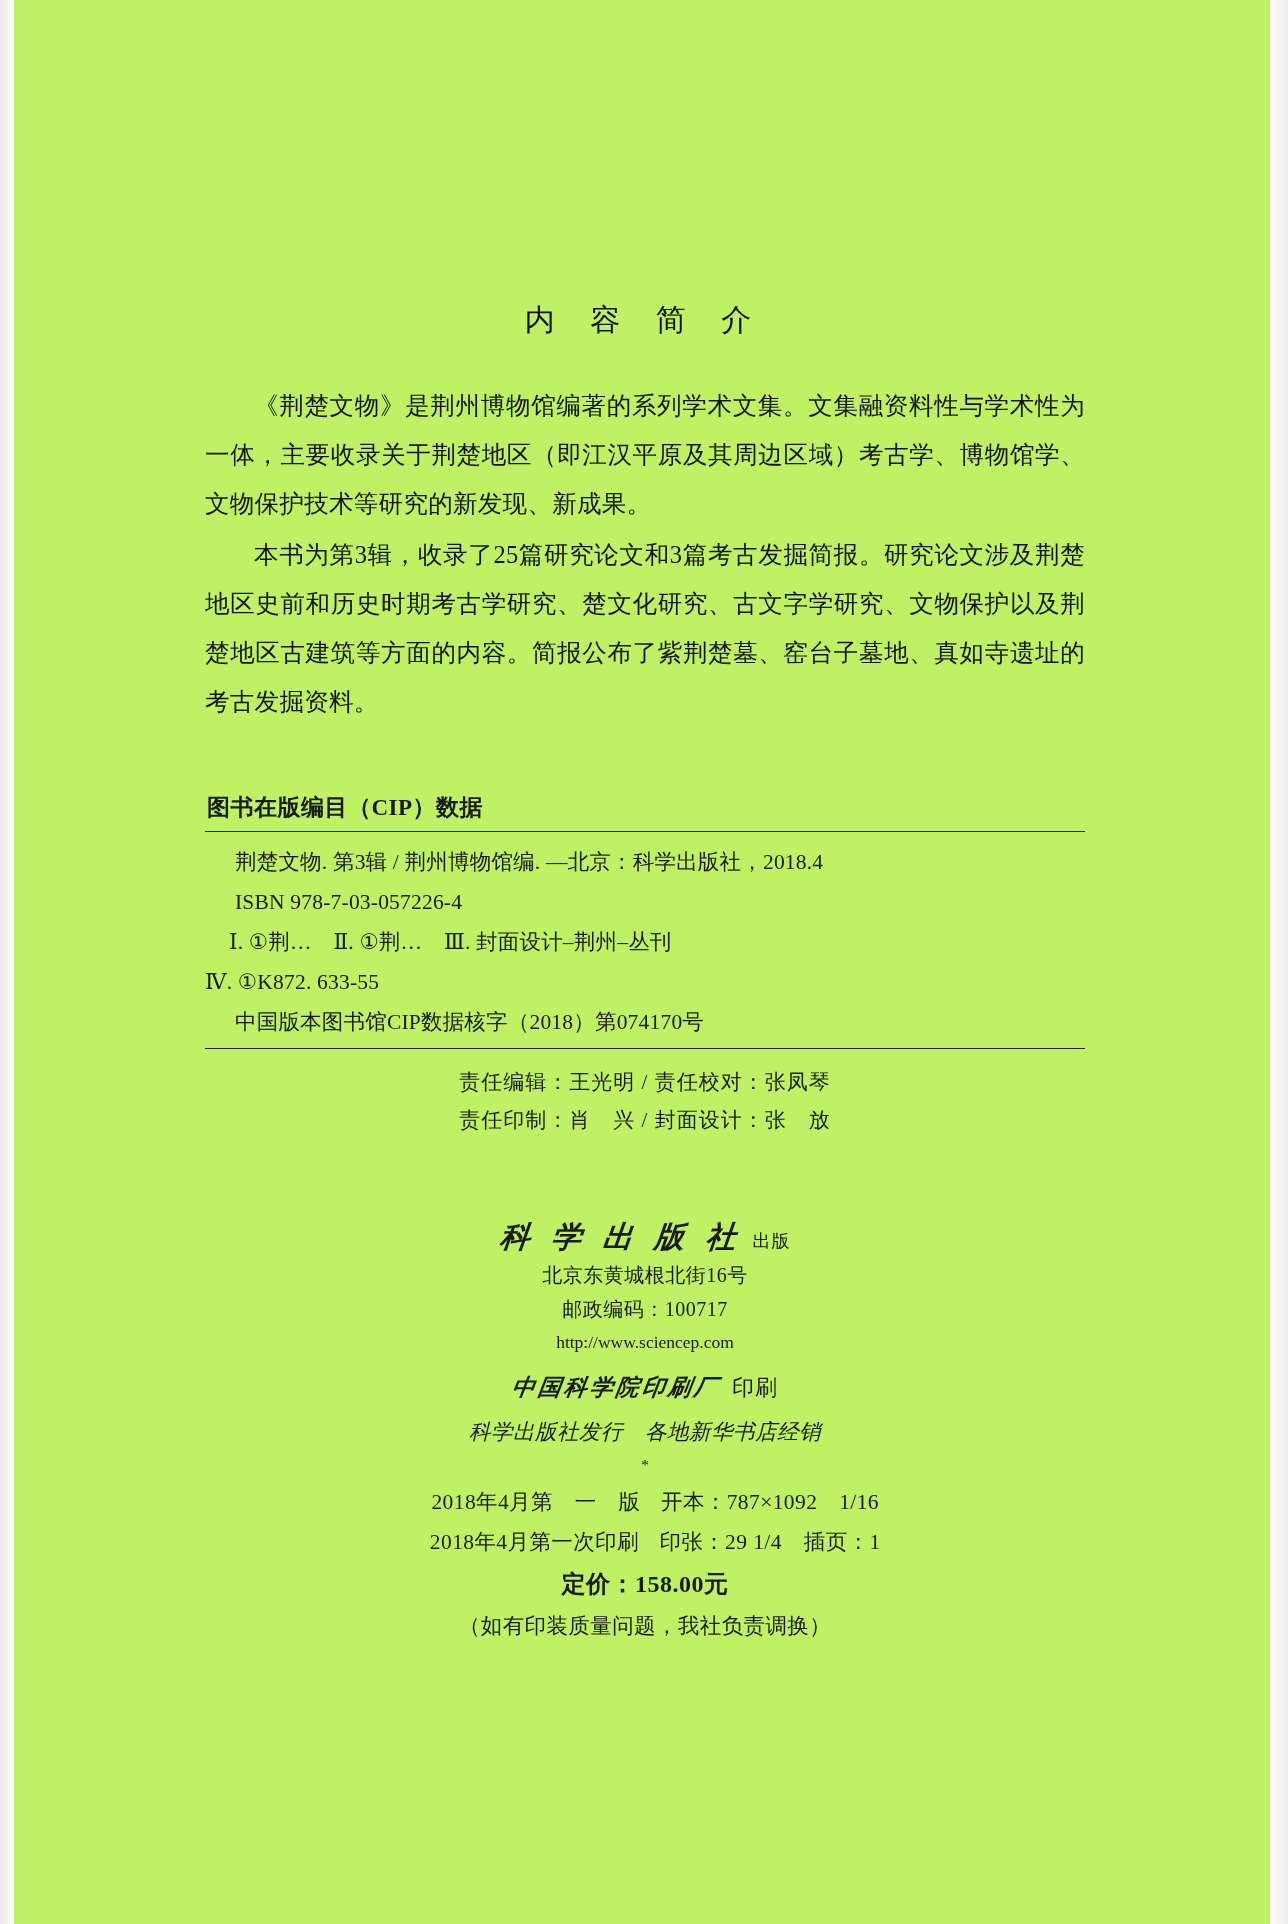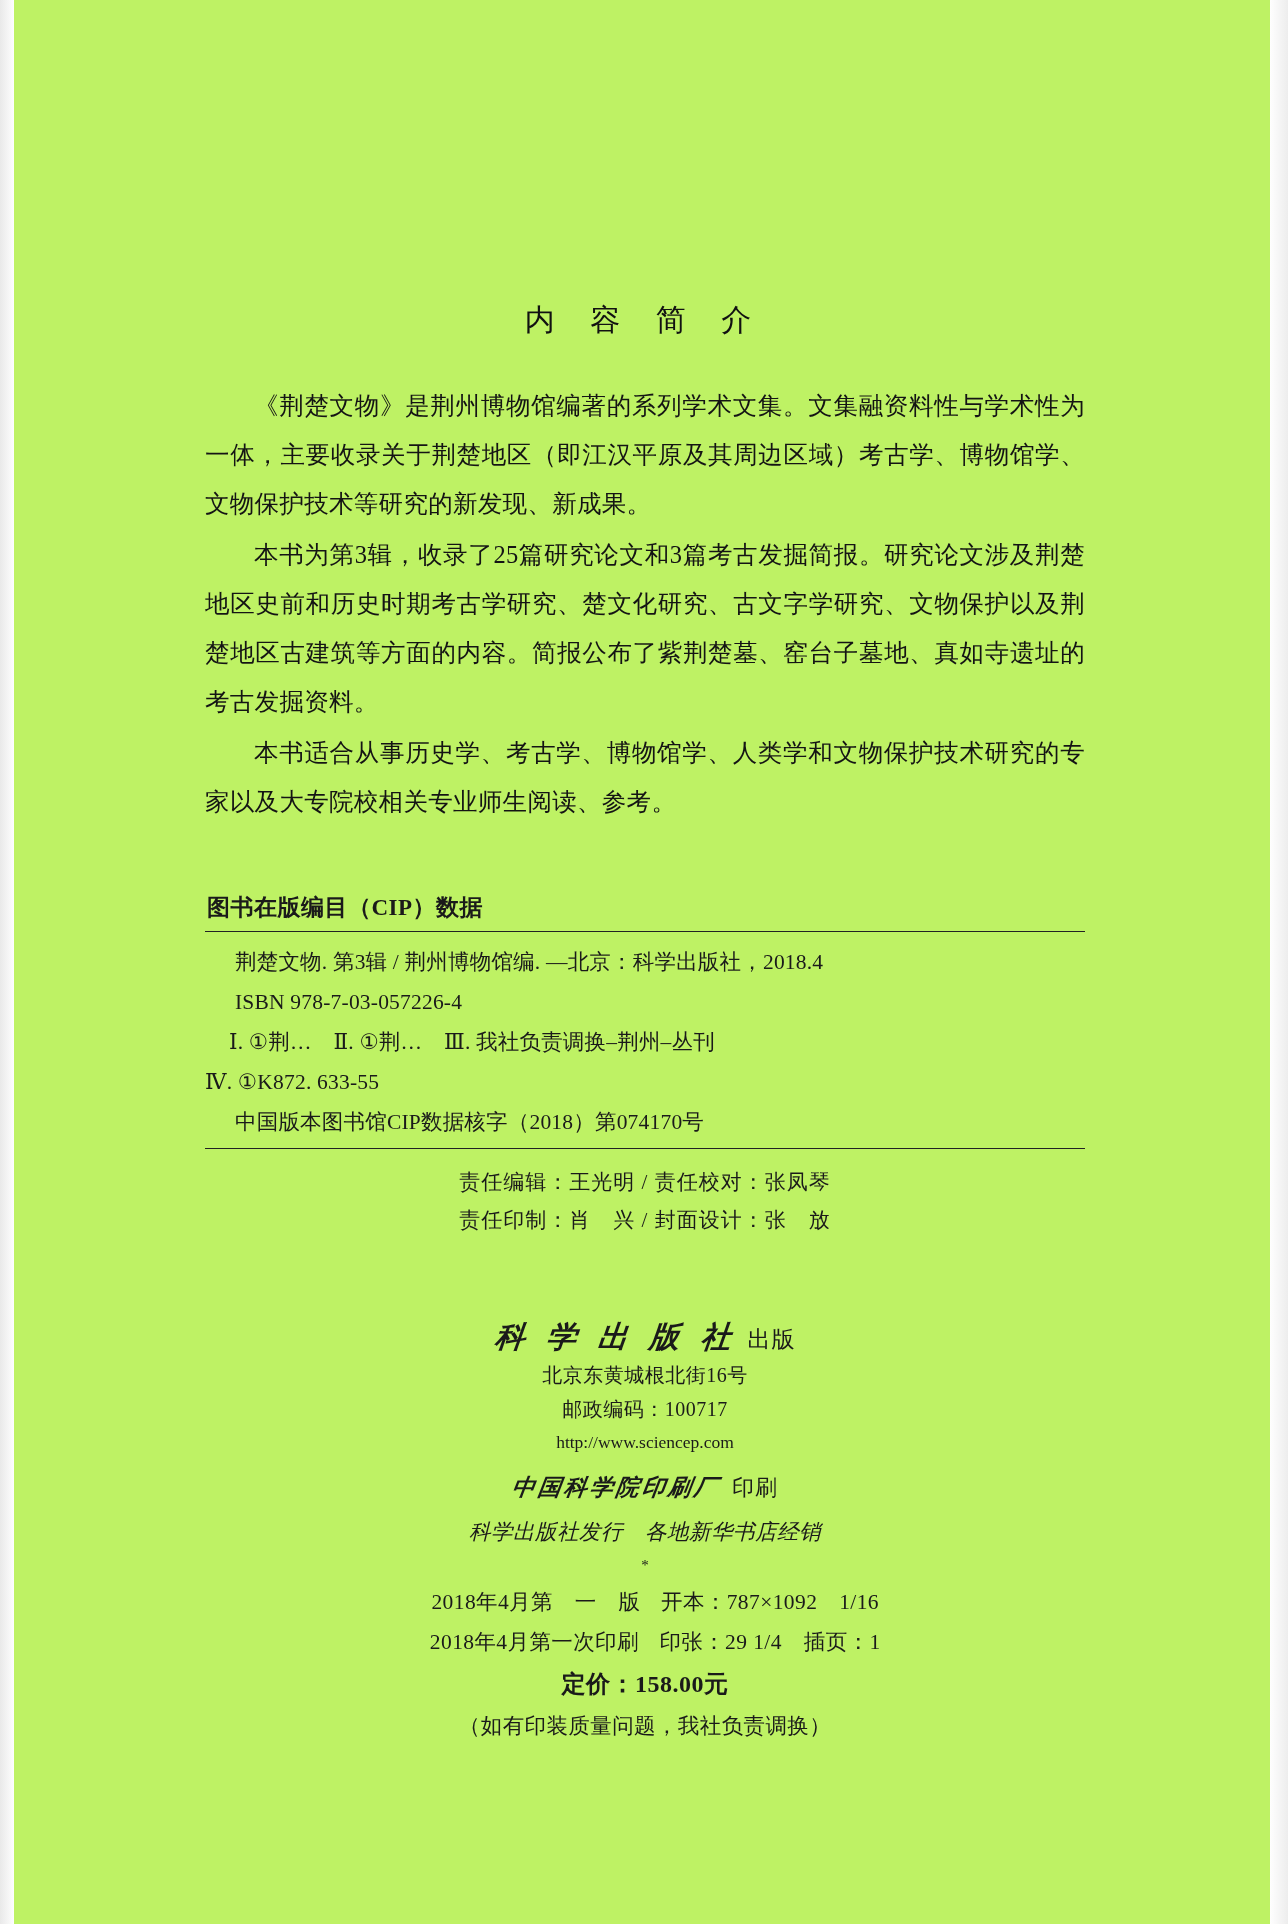--- a/index.html
+++ b/index.html
@@ -119,21 +119,21 @@
   .pub-name {
     font-size: 30px;
     font-family: "Liberation Serif", "DejaVu Serif", serif;
     font-style: italic;
     font-weight: bold;
     letter-spacing: 7px;
     display: inline-block;
     transform: skewX(-6deg);
   }
   .pub-suffix {
-    font-size: 23px;
+    font-size: 18px;
     letter-spacing: 1px;
     font-style: normal;
     display: inline-block;
     transform: none;
     margin-left: 10px;
   }
   .addr {
     font-size: 20px;
     line-height: 34px;
     letter-spacing: 0.5px;
@@ -208,30 +208,29 @@
 <body>
 
 <div class="page">
   <div class="content">
 
     <div class="section-title">内 容 简 介</div>
 
     <div class="intro">
       <p>《荆楚文物》是荆州博物馆编著的系列学术文集。文集融资料性与学术性为一体，主要收录关于荆楚地区（即江汉平原及其周边区域）考古学、博物馆学、文物保护技术等研究的新发现、新成果。</p>
       <p>本书为第3辑，收录了25篇研究论文和3篇考古发掘简报。研究论文涉及荆楚地区史前和历史时期考古学研究、楚文化研究、古文字学研究、文物保护以及荆楚地区古建筑等方面的内容。简报公布了紫荆楚墓、窑台子墓地、真如寺遗址的考古发掘资料。</p>
-      <p>本书适合从事历史学、考古学、博物馆学、人类学和文物保护技术研究的专家以及大专院校相关专业师生阅读、参考。</p>
     </div>
 
     <div class="cip-block">
       <div class="cip-heading">图书在版编目（CIP）数据</div>
       <div class="rule"></div>
       <div class="cip-lines">
         <div class="ln indent">荆楚文物. 第3辑 / 荆州博物馆编. —北京：科学出版社，2018.4</div>
         <div class="ln indent">ISBN 978-7-03-057226-4</div>
-        <div class="ln center-ish">Ⅰ. ①荆…　Ⅱ. ①荆…　Ⅲ. 我社负责调换–荆州–丛刊</div>
+        <div class="ln center-ish">Ⅰ. ①荆…　Ⅱ. ①荆…　Ⅲ. 封面设计–荆州–丛刊</div>
         <div class="ln nopad">Ⅳ. ①K872. 633-55</div>
         <div class="ln indent">中国版本图书馆CIP数据核字（2018）第074170号</div>
       </div>
       <div class="rule"></div>
     </div>
 
     <div class="staff">
       <div class="ln">责任编辑：王光明 / 责任校对：张凤琴</div>
       <div class="ln">责任印制：肖　兴 / 封面设计：张　放</div>
     </div>

